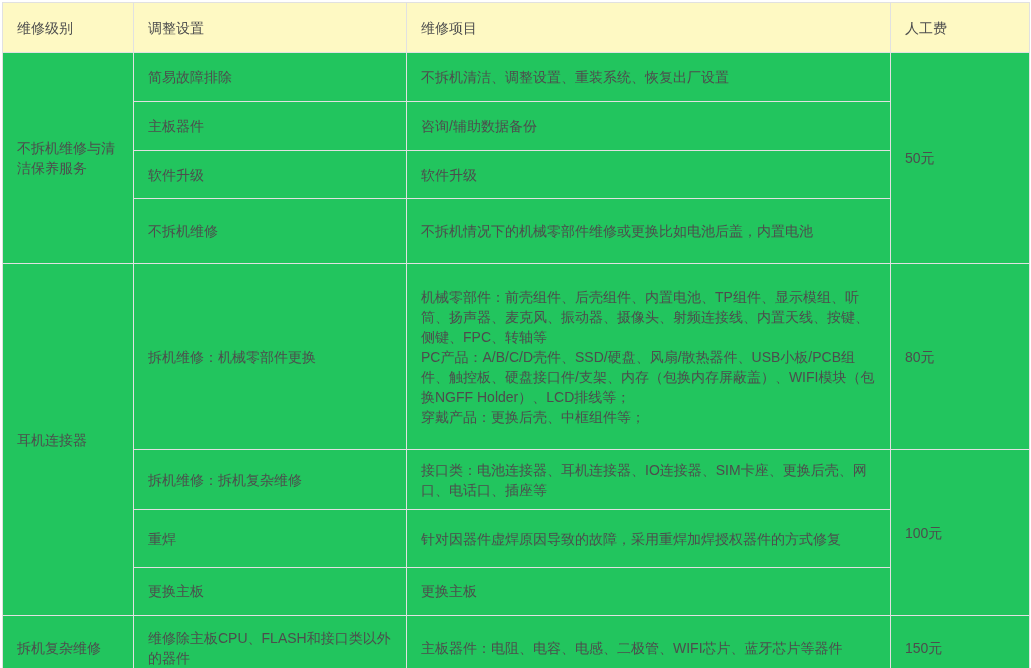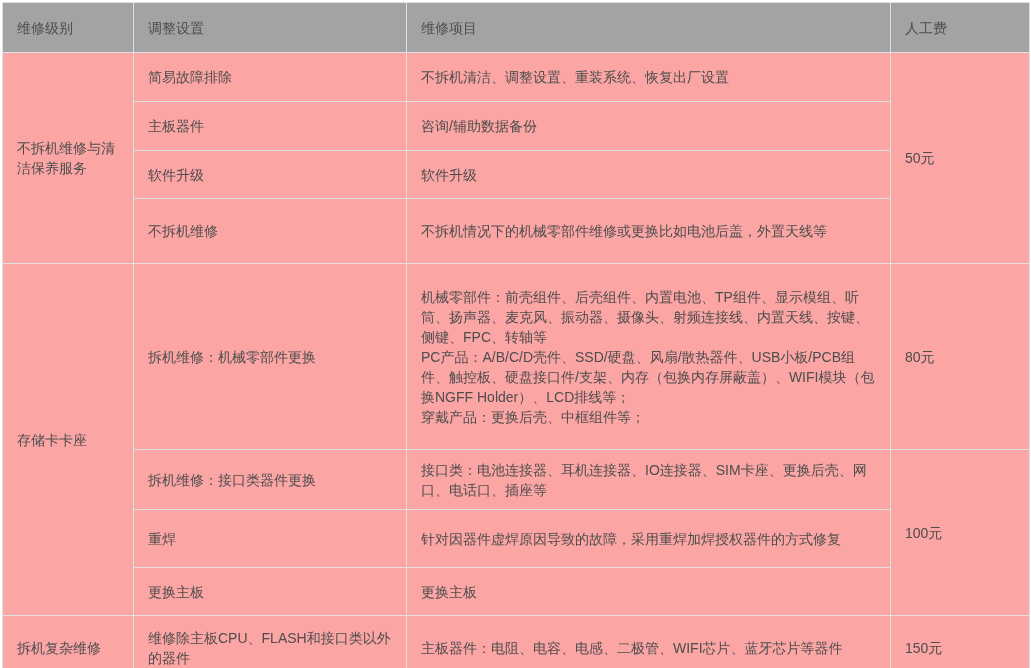--- a/index.html
+++ b/index.html
@@ -27,24 +27,24 @@
     color: #4d4d4d;
     font-weight: normal;
     text-align: left;
     vertical-align: middle;
     padding: 6px 14px;
     line-height: 20px;
     word-break: break-all;
     overflow-wrap: break-word;
   }
   .price-table th {
-    background: #a3a3a3;
+    background: #fef9c3;
   }
   .price-table td {
-    background: #fca5a5;
+    background: #22c55e;
   }
   .col-level  { width: 131px; }
   .col-service{ width: 273px; }
   .col-item   { width: 484px; }
   .col-fee    { width: 139px; }
   .multiline {
     white-space: pre-line;
     line-height: 21px;
     margin-left: 9px;
   }
@@ -76,41 +76,41 @@
   <tr style="height:49px;">
     <td>主板器件</td>
     <td>咨询/辅助数据备份</td>
   </tr>
   <tr style="height:48px;">
     <td>软件升级</td>
     <td>软件升级</td>
   </tr>
   <tr style="height:65px;">
     <td>不拆机维修</td>
-    <td>不拆机情况下的机械零部件维修或更换比如电池后盖，外置天线等</td>
+    <td>不拆机情况下的机械零部件维修或更换比如电池后盖，内置电池</td>
   </tr>
 
   <tr style="height:186px;">
-    <td rowspan="4">存储卡卡座</td>
+    <td rowspan="4">耳机连接器</td>
     <td>拆机维修：机械零部件更换</td>
     <td class="multiline">机械零部件：前壳组件、后壳组件、内置电池、TP组件、显示模组、听筒、扬声器、麦克风、振动器、摄像头、射频连接线、内置天线、按键、侧键、FPC、转轴等
 PC产品：A/B/C/D壳件、SSD/硬盘、风扇/散热器件、USB小板/PCB组件、触控板、硬盘接口件/支架、内存（包换内存屏蔽盖）、WIFI模块（包换NGFF Holder）、LCD排线等；
 穿戴产品：更换后壳、中框组件等；</td>
     <td>80元</td>
   </tr>
   <tr style="height:60px;">
-    <td>拆机维修：接口类器件更换</td>
+    <td>拆机维修：拆机复杂维修</td>
     <td>接口类：电池连接器、耳机连接器、IO连接器、SIM卡座、更换后壳、网口、电话口、插座等</td>
     <td rowspan="3">100元</td>
   </tr>
   <tr style="height:58px;">
     <td>重焊</td>
     <td>针对因器件虚焊原因导致的故障，采用重焊加焊授权器件的方式修复</td>
   </tr>
-  <tr style="height:48px;">
+  <tr style="height:48px;font-family:Liberation Mono, monospace;">
     <td>更换主板</td>
     <td>更换主板</td>
   </tr>
 
   <tr style="height:64px;">
     <td>拆机复杂维修</td>
     <td>维修除主板CPU、FLASH和接口类以外的器件</td>
     <td>主板器件：电阻、电容、电感、二极管、WIFI芯片、蓝牙芯片等器件</td>
     <td>150元</td>
   </tr>

